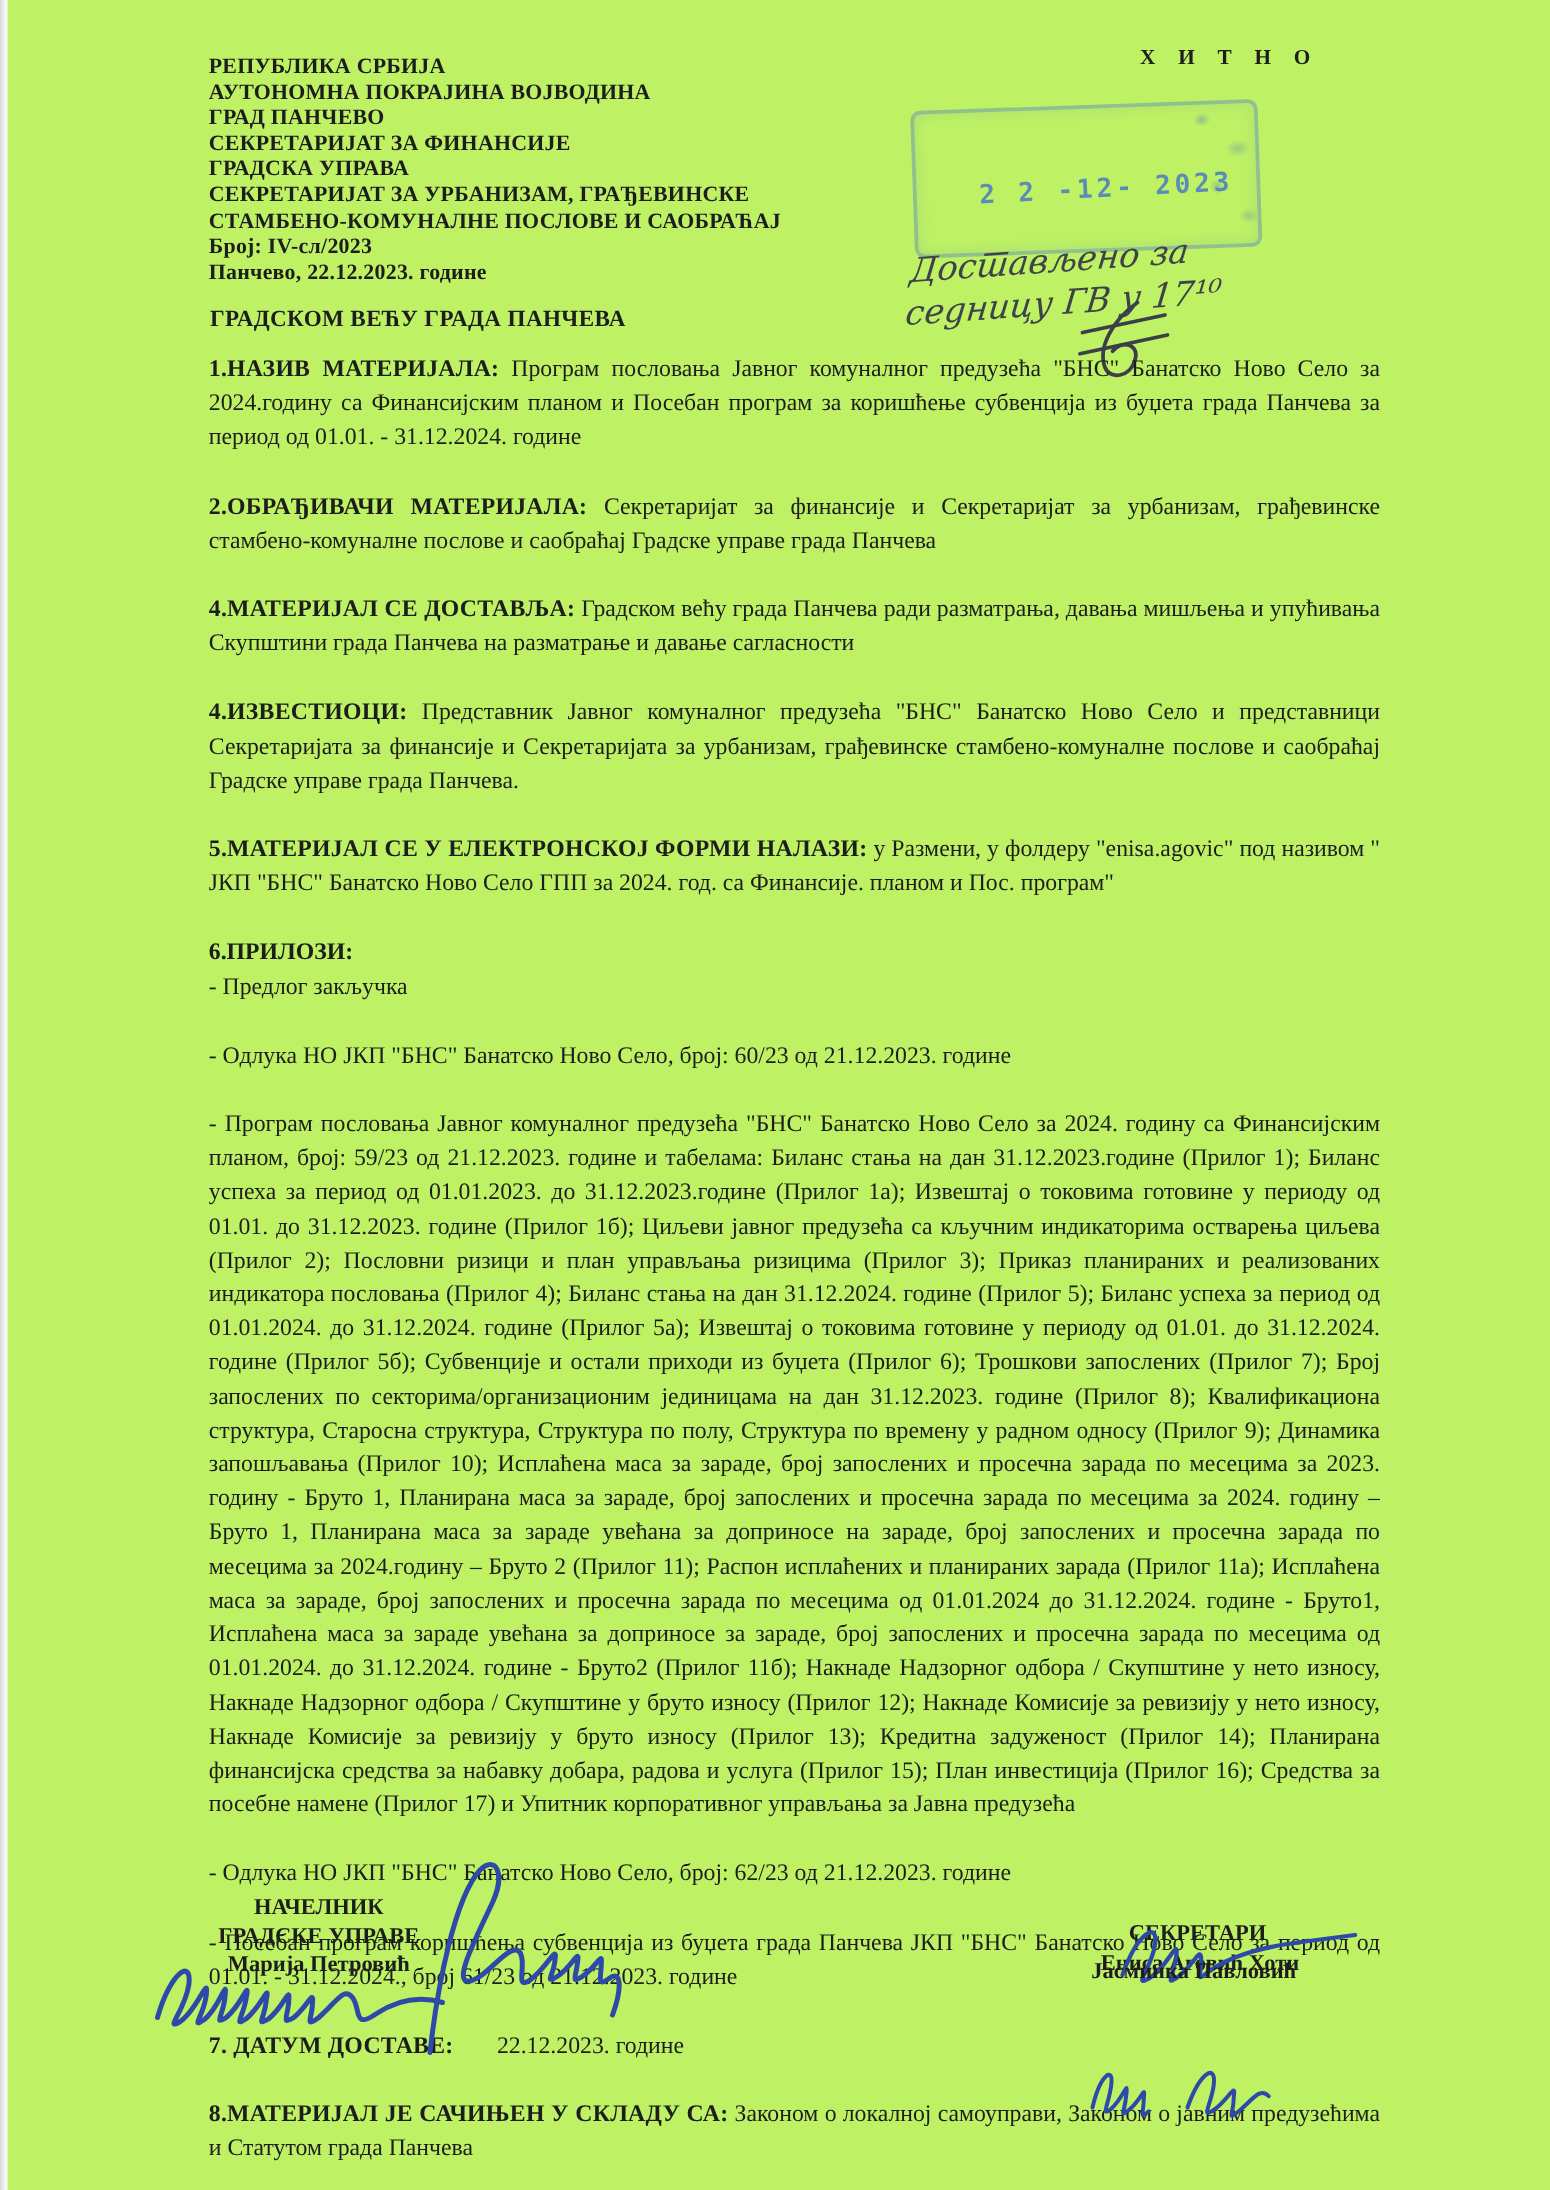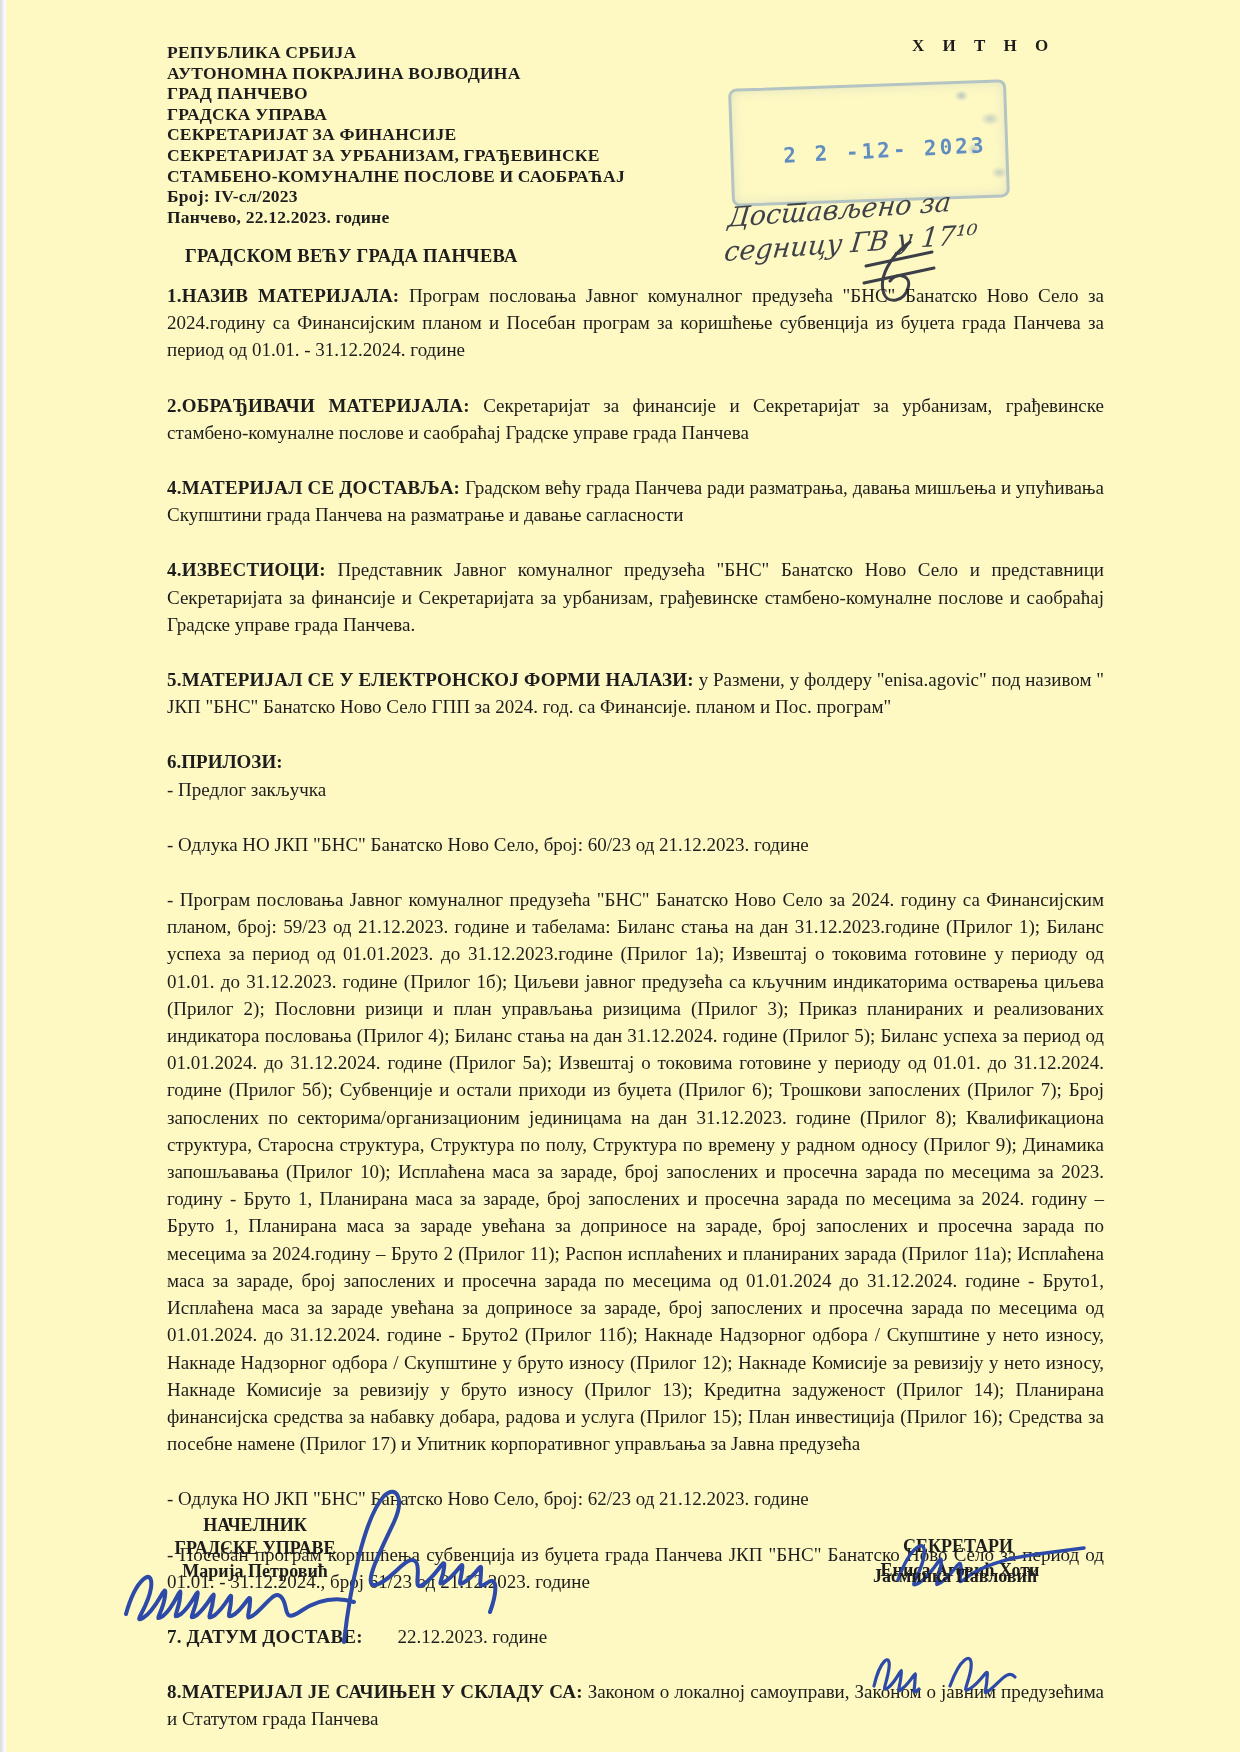--- a/index.html
+++ b/index.html
@@ -1,18 +1,18 @@
 <!DOCTYPE html>
 <html lang="sr"><head>
 <meta charset="utf-8">
 <title>Document</title>
 <style>
   html,body{margin:0;padding:0;background:#ffffff;}
   .page{
-    position:relative;width:1240px;height:1752px;background:#fef9c3;overflow:hidden;
+    position:relative;width:1240px;height:1752px;background:#bef264;overflow:hidden;
     font-family:"Liberation Serif", serif;color:#1d1d1d;
   }
   .scan-edge{position:absolute;left:0;top:0;width:6px;height:100%;
     background:linear-gradient(90deg,#d9d9dc 0%,#f2f2f4 60%,#ffffff 100%);}
   
   .header-block{position:absolute;left:167px;top:42px;font-weight:bold;
     font-size:17.5px;line-height:20.6px;letter-spacing:.2px;white-space:nowrap;}
   .urgent{position:absolute;left:912px;top:36px;font-weight:bold;font-size:17px;
     letter-spacing:7px;white-space:nowrap;}
   
@@ -27,21 +27,21 @@
       radial-gradient(12px 9px at 70% 80%, rgba(70,110,185,.28), transparent 70%);
     filter:blur(.5px);}
   .stamp-date{position:absolute;left:50px;top:52px;font-family:"DejaVu Sans Mono", monospace;
     font-size:21px;font-weight:bold;letter-spacing:3px;color:#4d7fc0;opacity:.88;
     white-space:nowrap;transform:rotate(-1deg);}
   .handwriting{position:absolute;left:726px;top:192px;color:#3f4249;
     font-family:"DejaVu Serif", serif;font-style:italic;font-size:27px;line-height:34px;
     transform:rotate(-4deg) skewX(-10deg);white-space:nowrap;}
   .paraph{position:absolute;left:852px;top:238px;}
   
-  .address{position:absolute;left:185px;top:246px;font-weight:bold;font-size:18.5px;letter-spacing:.3px;}
+  .address{position:absolute;left:168px;top:246px;font-weight:bold;font-size:18.5px;letter-spacing:.3px;}
   .flow{position:absolute;left:167px;top:282px;width:937px;font-size:19px;line-height:27.2px;text-align:justify;}
   .flow p{margin:0 0 28px 0;}
   .flow b{letter-spacing:.2px;}
   .attach{margin:0 0 28px 0;}
   .attach-heading{font-weight:bold;}
   .attach-item{margin:0;}
   .delivery .value{margin-left:30px;}
   
   .sig-left-block{position:absolute;left:150px;top:1514px;width:210px;text-align:center;
     font-weight:bold;font-size:18px;line-height:23px;}
@@ -58,22 +58,22 @@
 </head>
 <body>
 
 <div class="page">
   <div class="scan-edge"></div>
 
   <div class="header-block">
     <div>РЕПУБЛИКА СРБИЈА</div>
     <div>АУТОНОМНА ПОКРАЈИНА ВОЈВОДИНА</div>
     <div>ГРАД ПАНЧЕВО</div>
+    <div>СЕКРЕТАРИЈАТ ЗА ФИНАНСИЈЕ</div>
     <div>ГРАДСКА УПРАВА</div>
-    <div>СЕКРЕТАРИЈАТ ЗА ФИНАНСИЈЕ</div>
     <div>СЕКРЕТАРИЈАТ ЗА УРБАНИЗАМ, ГРАЂЕВИНСКЕ</div>
     <div>СТАМБЕНО-КОМУНАЛНЕ ПОСЛОВЕ И САОБРАЋАЈ</div>
     <div>Број: IV-сл/2023</div>
     <div>Панчево, 22.12.2023. године</div>
   </div>
 
   <div class="urgent">Х И Т Н О</div>
 
   <div class="stamp">
     <div class="stamp-speckles"></div>

